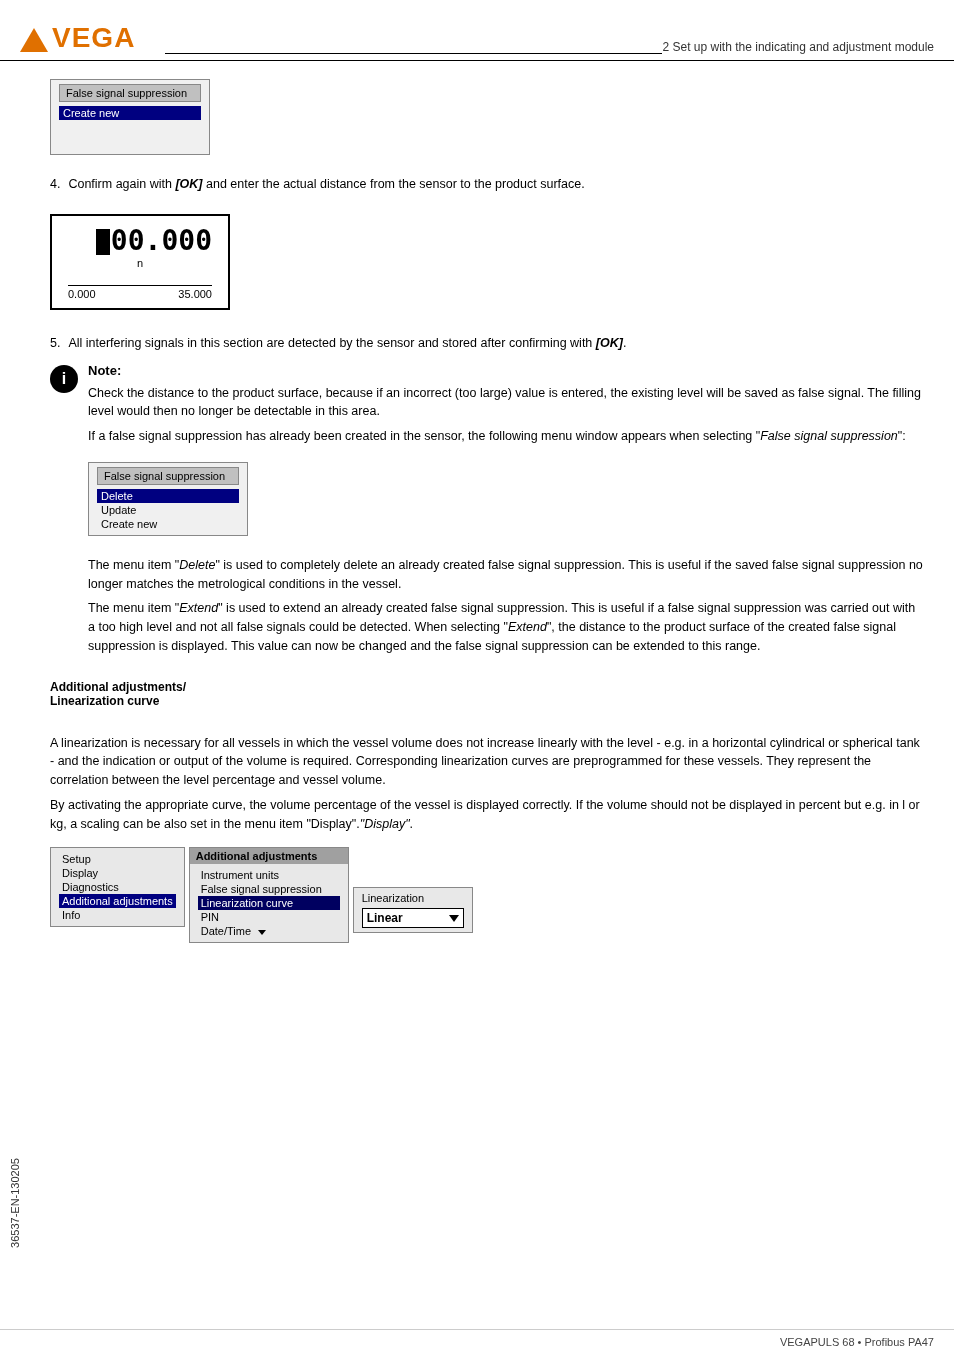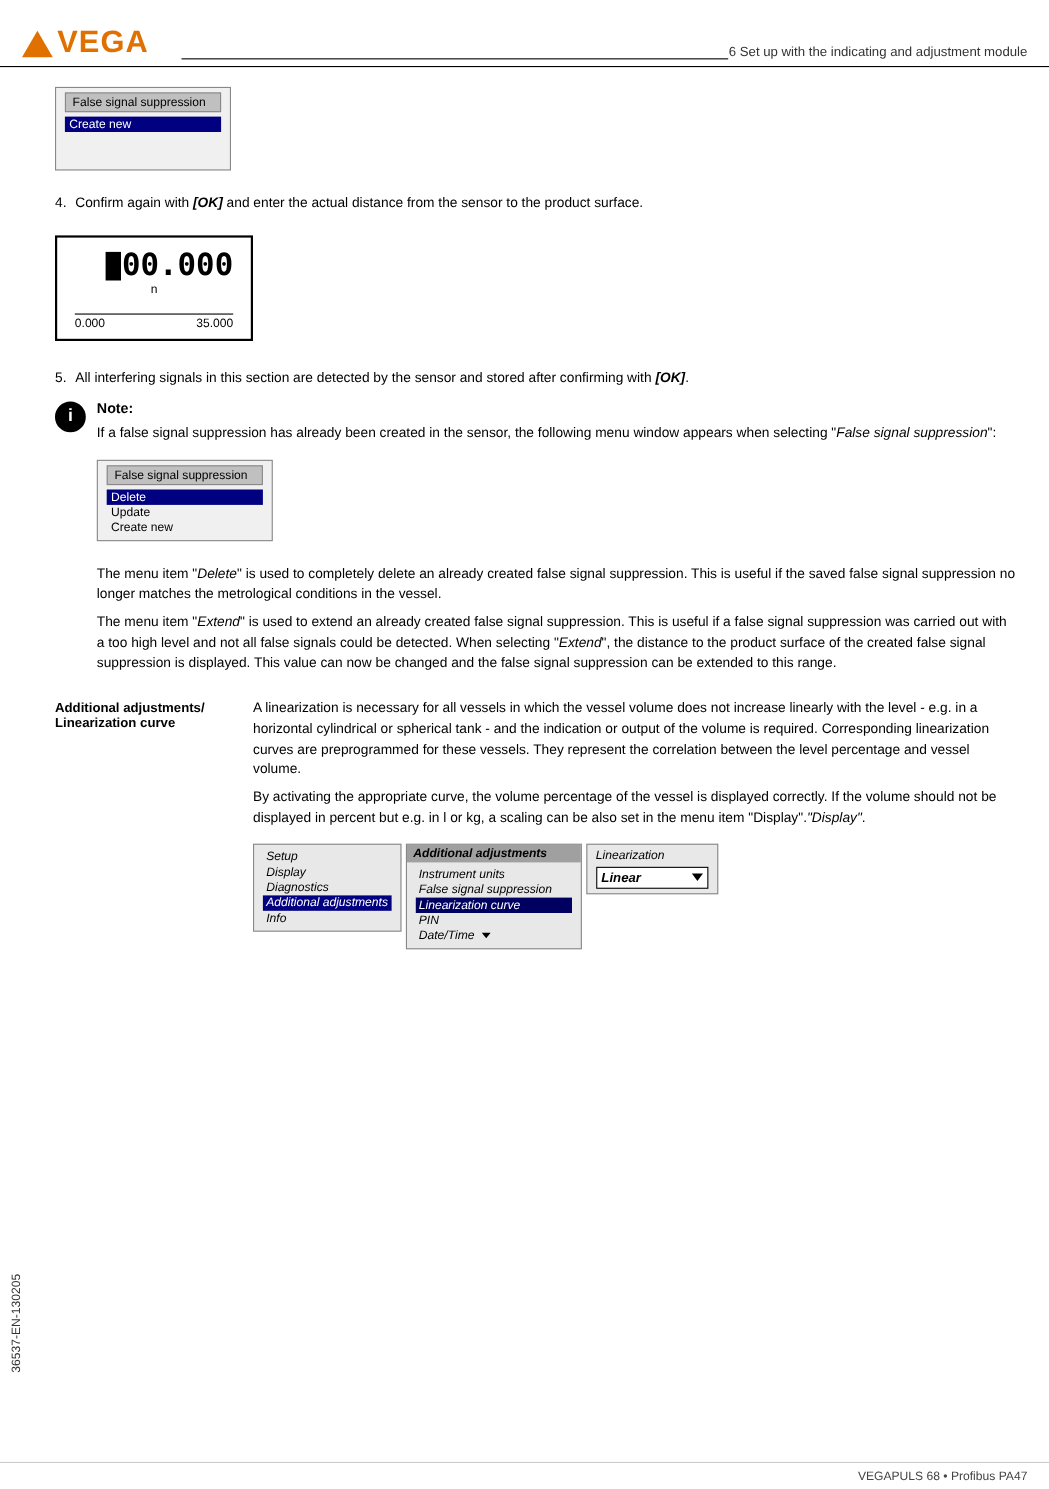--- a/index.html
+++ b/index.html
@@ -158,20 +158,21 @@
       font-weight: bold;
       font-size: 12px;
       margin-top: 8px;
     }
 
     
     .two-col {
       display: flex;
       gap: 20px;
       margin: 10px 0;
+      flex-direction: column;
     }
     .col-left {
       width: 160px;
       flex-shrink: 0;
     }
     .col-right {
       flex: 1;
     }
 
     p {
@@ -179,21 +180,20 @@
       line-height: 1.5;
       font-size: 12.5px;
     }
 
     
     .bottom-screenshot {
       display: flex;
       gap: 4px;
       margin-top: 14px;
       align-items: flex-start;
-      font-style: italic;
     }
     .menu-panel {
       border: 1px solid #888;
       background: #e8e8e8;
       padding: 4px 8px;
       min-width: 130px;
       font-size: 11px;
     }
     .menu-item {
       padding: 1px 3px;
@@ -221,20 +221,21 @@
       padding: 2px 6px;
       font-size: 11px;
       font-weight: bold;
     }
     .linearization-panel {
       border: 1px solid #888;
       background: #e8e8e8;
       padding: 4px 8px;
       min-width: 120px;
       font-size: 11px;
+      margin-top: 40px;
     }
     .linear-title {
       font-size: 11px;
       margin-bottom: 4px;
     }
     .linear-dropdown {
       border: 1px solid #000;
       background: #fff;
       display: flex;
       align-items: center;
@@ -293,21 +294,21 @@
 </head>
 <body>
 
 <div class="page-wrapper">
 
   <div class="header">
     <div class="logo">
       <span class="logo-triangle"></span>VEGA
     </div>
     <div style="flex:1; border-bottom: 1px solid #000; margin-left: 10px;"></div>
-    <div class="header-title">6 Set up with the indicating and adjustment module</div>
+    <div class="header-title">2 Set up with the indicating and adjustment module</div>
   </div>
 
   <div class="content-wrapper">
 
     <div class="left-sidebar">
       <div class="rotated-text">36537-EN-130205</div>
     </div>
 
     <div class="main-content">
 
@@ -349,20 +350,21 @@
           </span>
         </li>
       </ol>
 
       <div class="note-block">
         <div class="note-icon">
           <span>i</span>
         </div>
         <div class="note-content">
           <div class="note-label">Note:</div>
+          <p>Check the distance to the product surface, because if an incorrect (too large) value is entered, the existing level will be saved as false signal. The filling level would then no longer be detectable in this area.</p>
           <p>
             <span>If a false signal suppression has already been created in the sensor, the following menu window appears when selecting "</span><span style="font-style:italic;">False signal suppression</span><span>":</span>
           </p>
 
           <div style="margin: 8px 0 12px 0;">
             <div class="ui-box">
               <span class="ui-box-title">False signal suppression</span>
               <span class="ui-box-item highlighted">Delete</span>
               <span class="ui-box-item">Update</span>
               <span class="ui-box-item">Create new</span>

